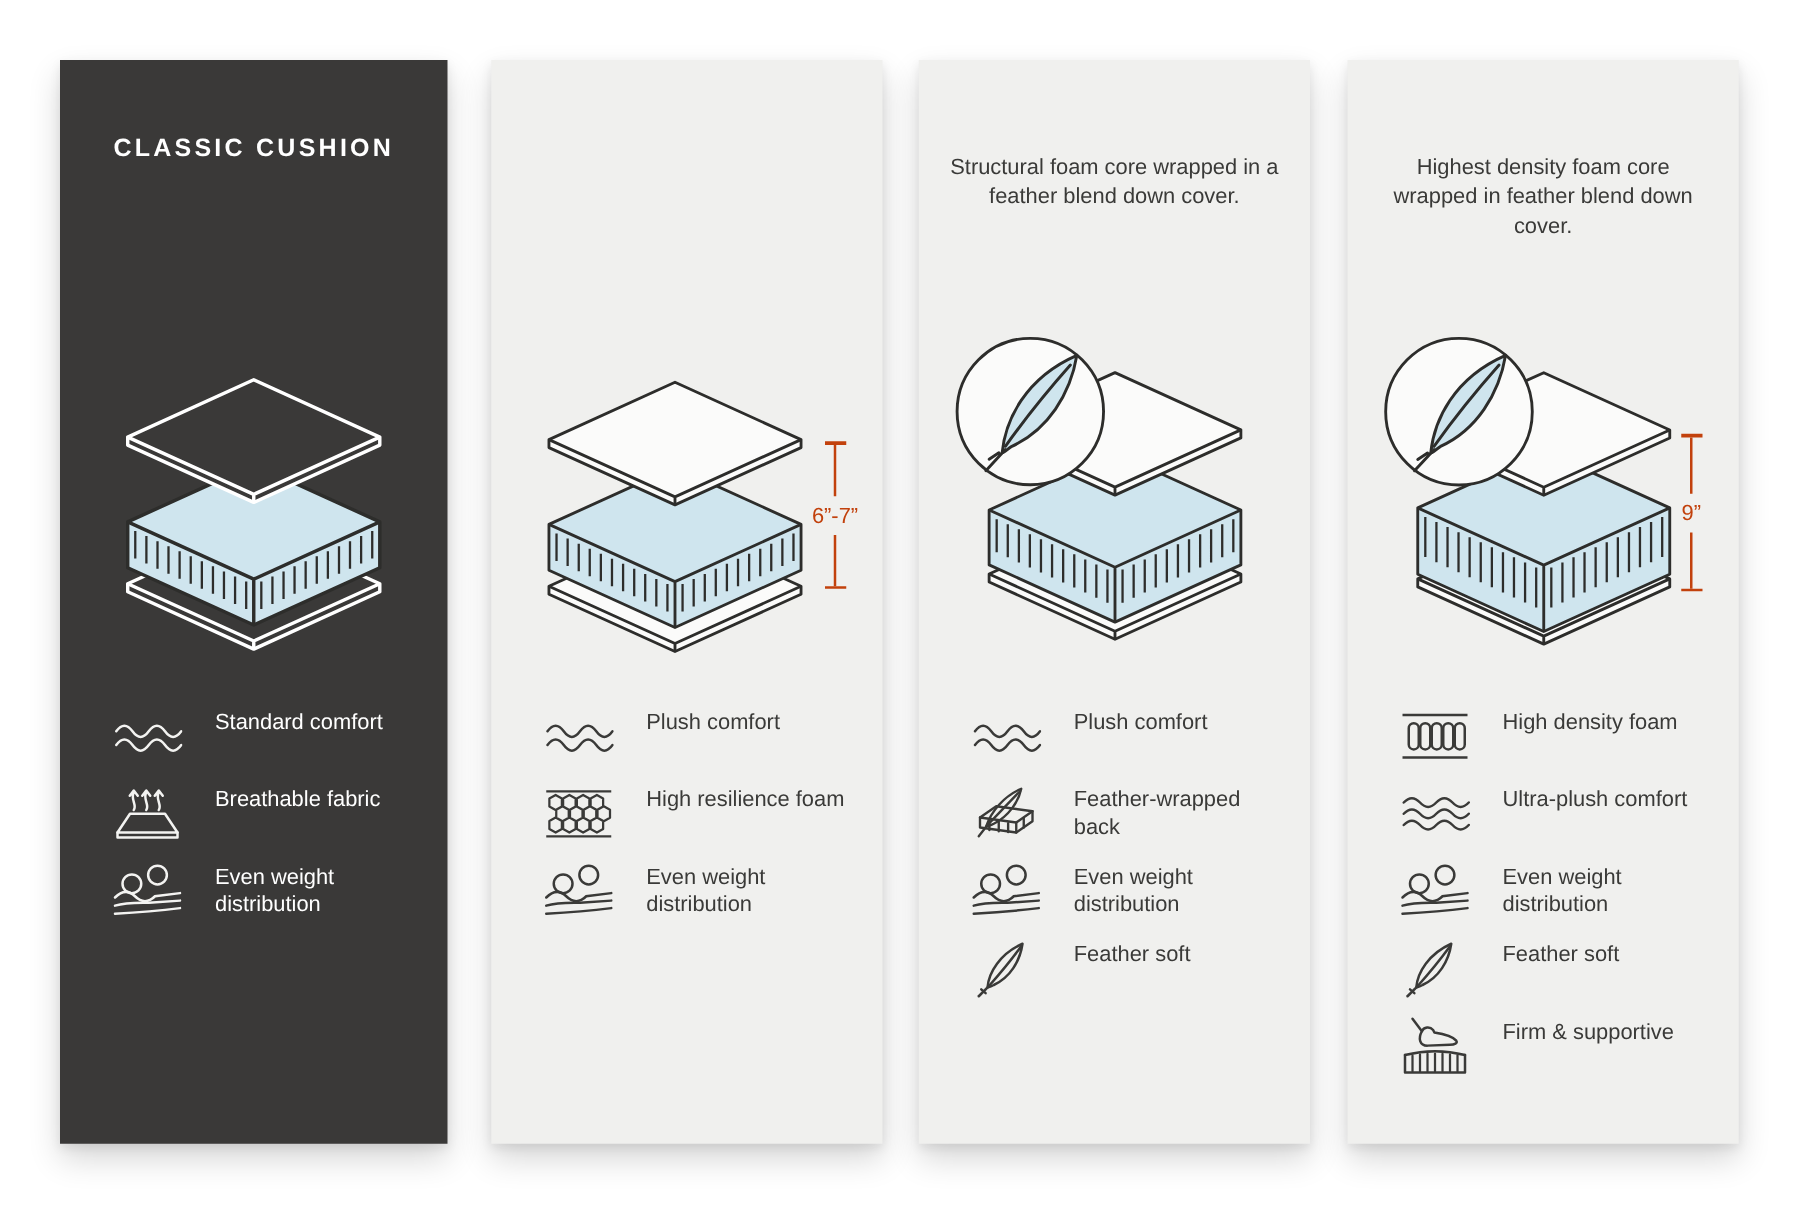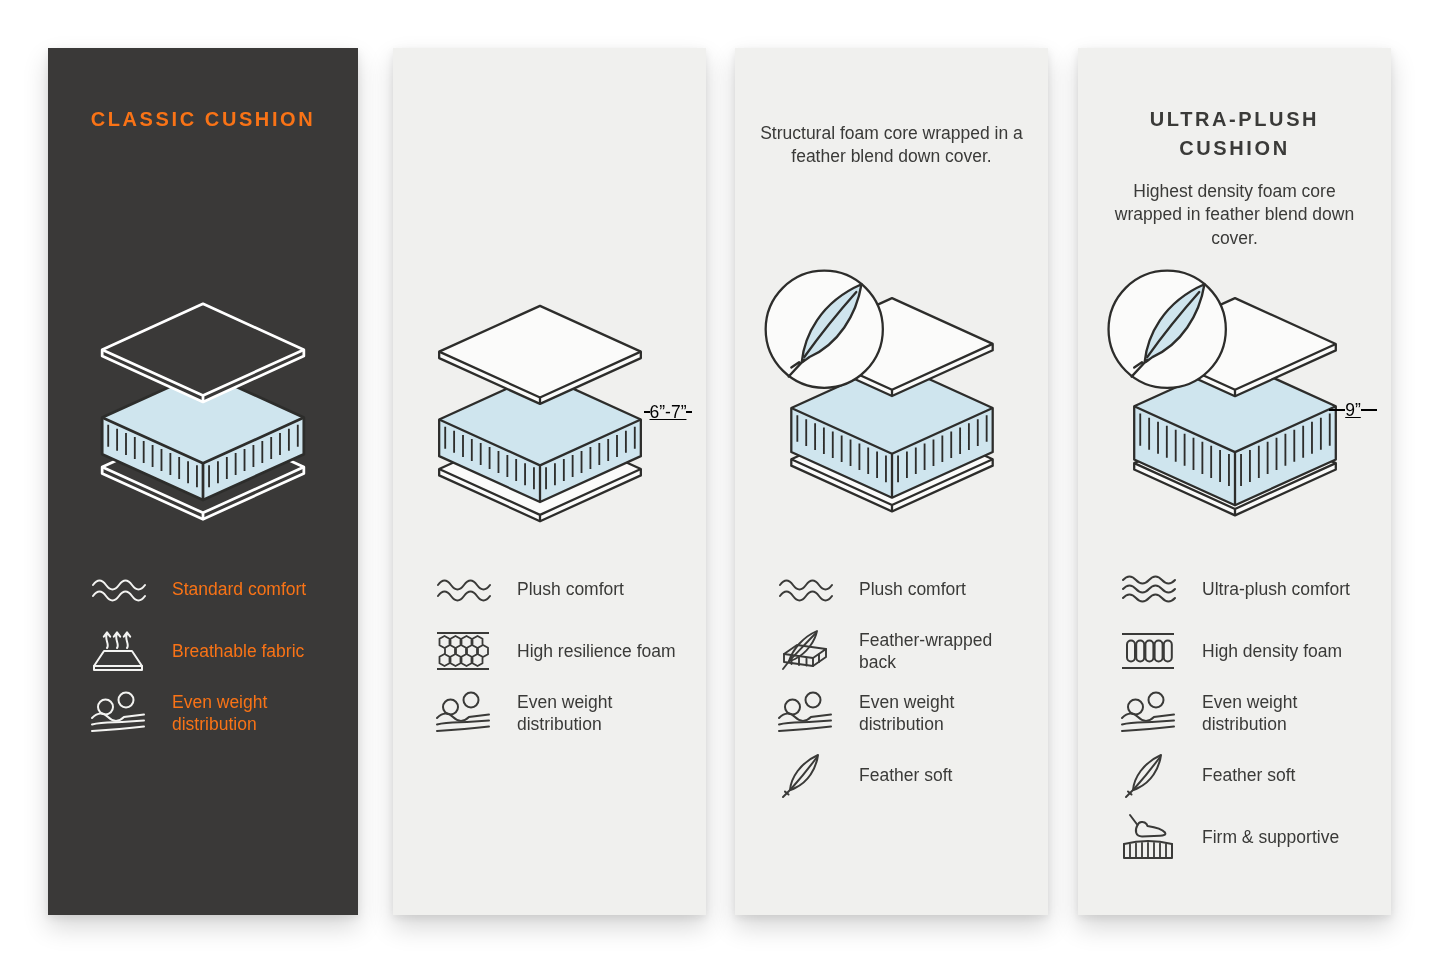--- a/index.html
+++ b/index.html
@@ -4,21 +4,21 @@
 <style>
   html,body{margin:0;padding:0}
   body{
     width:1445px;height:964px;position:relative;overflow:hidden;
     background:#ffffff;font-family:"Liberation Sans",sans-serif;
   }
   .panel{
     position:absolute;top:48px;height:867px;
     box-shadow:0 12px 24px rgba(0,0,0,.16), 0 3px 8px rgba(0,0,0,.08);
   }
-  #p0{left:48px;width:310px;background:#3a3938;color:#f97316}
+  #p0{left:48px;width:310px;background:#3a3938;color:#ffffff}
   #p1{left:393px;width:313px;background:#f0f0ee;color:#3a3a38}
   #p2{left:735px;width:313px;background:#f0f0ee;color:#3a3a38}
   #p3{left:1078px;width:313px;background:#f0f0ee;color:#3a3a38}
 
   .phead{position:absolute;top:0;left:0;right:0;text-align:center;padding-top:57px}
   .ptitle{
     margin:0 auto;font-size:20px;font-weight:bold;letter-spacing:2.6px;
     line-height:1.45;max-width:252px;
   }
   .desc{margin:17px auto 0;font-size:17.5px;line-height:1.33}
@@ -27,29 +27,29 @@
   #p2 .desc{max-width:284px}
   #p3 .desc{max-width:264px}
 
   .illo{position:absolute;left:0;right:0;display:flex;justify-content:center}
   #p0 .illo{top:252px}
   #p1 .illo{top:254px;transform:translateX(-10px)}
   #p2 .illo{top:219px}
   #p3 .illo{top:219px}
 
   .features{position:absolute;top:518px;left:42px;right:14px;margin:0;padding:0;list-style:none}
-  .feature{display:flex;align-items:center;margin-bottom:16px}
+  .feature{display:flex;margin-bottom:16px}
   .ficon{width:56px;min-width:56px;height:46px;margin-right:26px;
     display:flex;align-items:center;justify-content:center}
   #p0 .ficon{color:#f3f3f1}
   .flabel{font-size:17.5px;line-height:1.26;max-width:176px}
 
   .bracket{
-    position:absolute;right:14px;width:48px;color:#000000;
-    display:flex;align-items:center;text-decoration:underline;
+    position:absolute;right:14px;width:48px;color:#c2410c;
+    display:flex;flex-direction:column;align-items:center;
   }
   .cap{width:17px;height:2.5px;background:currentColor}
   .bline{width:2.5px;flex:1;background:currentColor}
   .blabel{font-size:17.5px;margin:5px 0;white-space:nowrap}
 </style>
 </head>
 <body>
 
 <section class="panel" id="p0">
   <header class="phead">
@@ -252,21 +252,20 @@
             </g>
           </svg>
         </span>
     <span class="flabel">Feather soft</span>
   </li>
 </ul>
 </section>
 
 <section class="panel" id="p3">
   <header class="phead">
-    <h2 class="ptitle">ULTRA-PLUSH CUSHION</h2>
     <p class="desc">Highest density foam core wrapped in feather blend down cover.</p>
   </header>
   <div class="illo">
       <svg width="264" height="252" viewBox="-24 -30 288 275">
         <path d="M10 184L120 134L230 184L230 191L120 241L10 191Z" fill="#fbfbfa" stroke="#2d2d2b" stroke-width="2.5" stroke-linejoin="round"></path>
         <path d="M10 184L120 234L230 184M120 234L120 241" fill="none" stroke="#2d2d2b" stroke-width="2.5" stroke-linejoin="round"></path>
         <path d="M10 122L120 72L230 122L230 180L120 230L10 180Z" fill="#cfe5ee" stroke="#2d2d2b" stroke-width="2.5" stroke-linejoin="round"></path>
         <path d="M10 122L120 172L230 122M120 172L120 230" fill="none" stroke="#2d2d2b" stroke-width="2.5" stroke-linejoin="round"></path>
         <path d="M16.6 130.0v35M126.6 174.0v35M26.3 134.4v35M136.3 169.6v35M36.0 138.8v35M146.0 165.2v35M45.6 143.2v35M155.6 160.8v35M55.3 147.6v35M165.3 156.4v35M65.0 152.0v35M175.0 152.0v35M74.7 156.4v35M184.7 147.6v35M84.4 160.8v35M194.4 143.2v35M94.0 165.2v35M204.0 138.8v35M103.7 169.6v35M213.7 134.4v35M113.4 174.0v35M223.4 130.0v35" fill="none" stroke="#2d2d2b" stroke-width="2"></path>
         <path d="M10 54L120 4L230 54L230 61L120 111L10 61Z" fill="#fbfbfa" stroke="#2d2d2b" stroke-width="2.5" stroke-linejoin="round"></path>
@@ -277,49 +276,49 @@
             <path d="M8 62C10 42 22 16 54 2C50 26 36 48 14 58C11 60 9 62 8 62Z" fill="#cfe5ee" stroke="#2d2d2b" stroke-width="1.8" stroke-linejoin="round"></path>
             <path d="M10 58C20 44 34 26 50 8" fill="none" stroke="#2d2d2b" stroke-width="1.8" stroke-linecap="round"></path>
             <path d="M-2 73L10 60M0 66L6 62" fill="none" stroke="#2d2d2b" stroke-width="1.8" stroke-linecap="round"></path>
           </g>
         </g>
       </svg>
     </div>
   <ul class="features">
   <li class="feature">
     <span class="ficon">
-          <svg viewBox="0 0 56 36" width="56" height="36">
-            <g fill="none" stroke="currentColor" stroke-width="2" stroke-linecap="round">
-              <path d="M3 9q6.5 -7 13 0t13 0t13 0t13 0"></path>
-              <path d="M3 18q6.5 -7 13 0t13 0t13 0t13 0"></path>
-              <path d="M3 27q6.5 -7 13 0t13 0t13 0t13 0"></path>
-            </g>
-          </svg>
-        </span>
-    <span class="flabel">Ultra-plush comfort</span>
-  </li>
-
-  <li class="feature">
-    <span class="ficon">
           <svg viewBox="0 0 56 42" width="56" height="42">
             <g fill="none" stroke="currentColor" stroke-width="2">
               <path d="M2 4L54 4M2 38L54 38"></path>
               <rect x="7" y="10.5" width="8" height="21" rx="4"></rect>
               <rect x="16.2" y="10.5" width="8" height="21" rx="4"></rect>
               <rect x="25.4" y="10.5" width="8" height="21" rx="4"></rect>
               <rect x="34.6" y="10.5" width="8" height="21" rx="4"></rect>
               <rect x="43.8" y="10.5" width="8" height="21" rx="4"></rect>
             </g>
           </svg>
         </span>
     <span class="flabel">High density foam</span>
   </li>
 
   <li class="feature">
     <span class="ficon">
+          <svg viewBox="0 0 56 36" width="56" height="36">
+            <g fill="none" stroke="currentColor" stroke-width="2" stroke-linecap="round">
+              <path d="M3 9q6.5 -7 13 0t13 0t13 0t13 0"></path>
+              <path d="M3 18q6.5 -7 13 0t13 0t13 0t13 0"></path>
+              <path d="M3 27q6.5 -7 13 0t13 0t13 0t13 0"></path>
+            </g>
+          </svg>
+        </span>
+    <span class="flabel">Ultra-plush comfort</span>
+  </li>
+
+  <li class="feature">
+    <span class="ficon">
           <svg viewBox="0 0 56 44" width="56" height="44">
             <g fill="none" stroke="currentColor" stroke-width="2" stroke-linecap="round">
               <circle cx="15.5" cy="16" r="7.5"></circle>
               <circle cx="36" cy="9" r="7.5"></circle>
               <path d="M2 27C8 21 13 21 18 26C23 31 29 31 34 26L54 23.5"></path>
               <path d="M2 33.5C12 30.5 24 31.5 32 31L54 29.5"></path>
               <path d="M2 40C20 39 38 37.5 54 35.5"></path>
             </g>
           </svg>
         </span>

